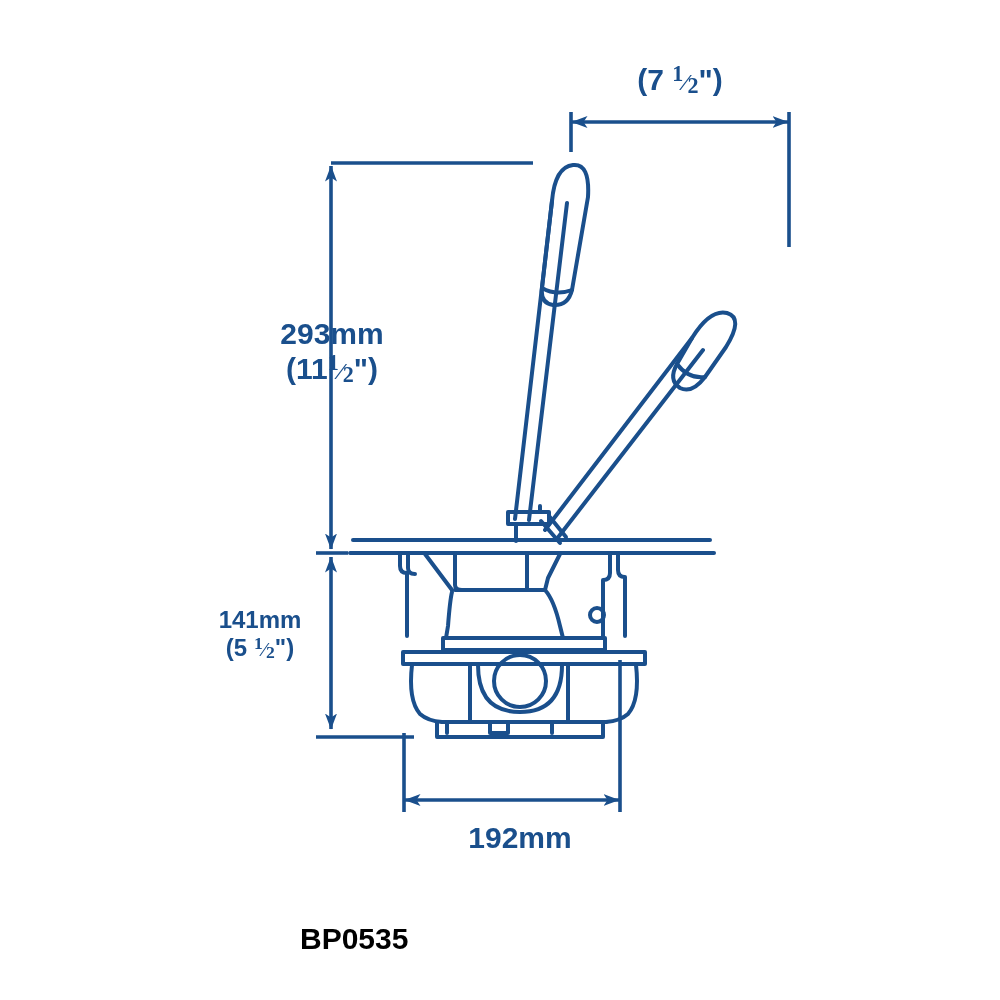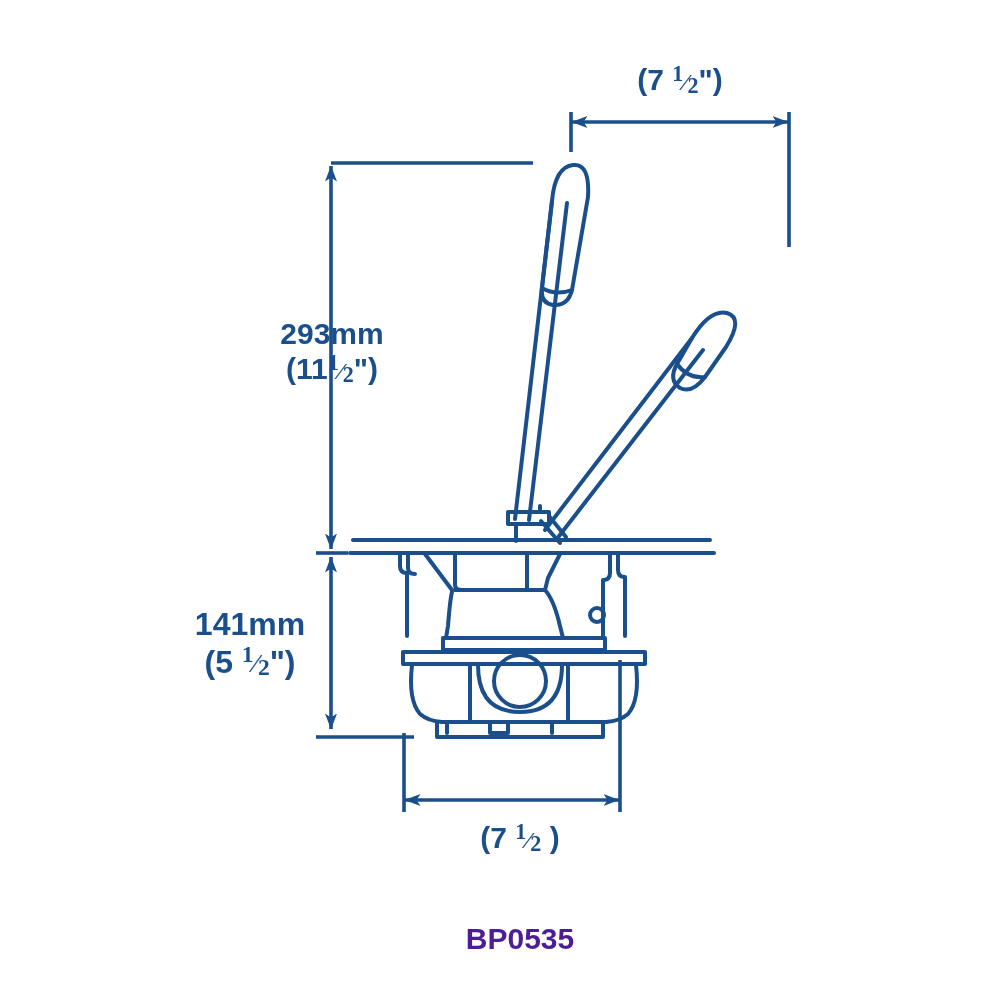--- a/index.html
+++ b/index.html
@@ -44,30 +44,30 @@
     position: relative;
     top: -0.02em;
     font-family: Liberation Serif, serif;
   }
   .frac sup { font-size: 0.92em; vertical-align: 0.42em; line-height: 0; }
   .frac sub { font-size: 0.92em; vertical-align: -0.14em; line-height: 0; }
   .frac .sl { font-size: 1.0em; }
 
   #label-top    { left: 560px; top: 62px;  width: 240px; font-size: 30px; }
   #label-height { left: 232px; top: 316px; width: 200px; font-size: 30px; }
-  #label-depth  { left: 150px; top: 606px; width: 200px; font-size: 32px; }
+  #label-depth  { left: 160px; top: 606px; width: 200px; font-size: 24px; }
   #label-width  { left: 412px; top: 820px; width: 216px; font-size: 30px; }
 
   #title-block {
     position: absolute;
     left: 300px;
     top: 920px;
     width: 440px;
-    text-align: center;
-    color: #4c1d95;
+    text-align: left;
+    color: #000000;
     font-family: "Liberation Sans", sans-serif;
     font-weight: bold;
     font-size: 30px;
     line-height: 1.25;
     user-select: none;
   }
   #title-block .ln { display: block; }
 </style>
 </head>
 <body>
@@ -206,20 +206,20 @@
     <span class="ln">293mm</span>
     <span class="ln">(<span>11</span><span class="frac"><sup>1</sup><span class="sl">⁄</span><sub>2</sub></span>")</span>
   </div>
 
   <div class="dim-label" id="label-depth">
     <span class="ln">141mm</span>
     <span class="ln">(<span>5</span>&nbsp;<span class="frac"><sup>1</sup><span class="sl">⁄</span><sub>2</sub></span>")</span>
   </div>
 
   <div class="dim-label" id="label-width">
-    <span class="ln">(<span>7</span>&nbsp;<span class="frac"><sup>1</sup><span class="sl">⁄</span><sub>2</sub></span>&nbsp;)</span>
+    <span class="ln">192mm</span>
   </div>
 
   <div id="title-block">
     <span class="ln">BP0535</span>
   </div>
 
 </div>
 
 </body></html>

